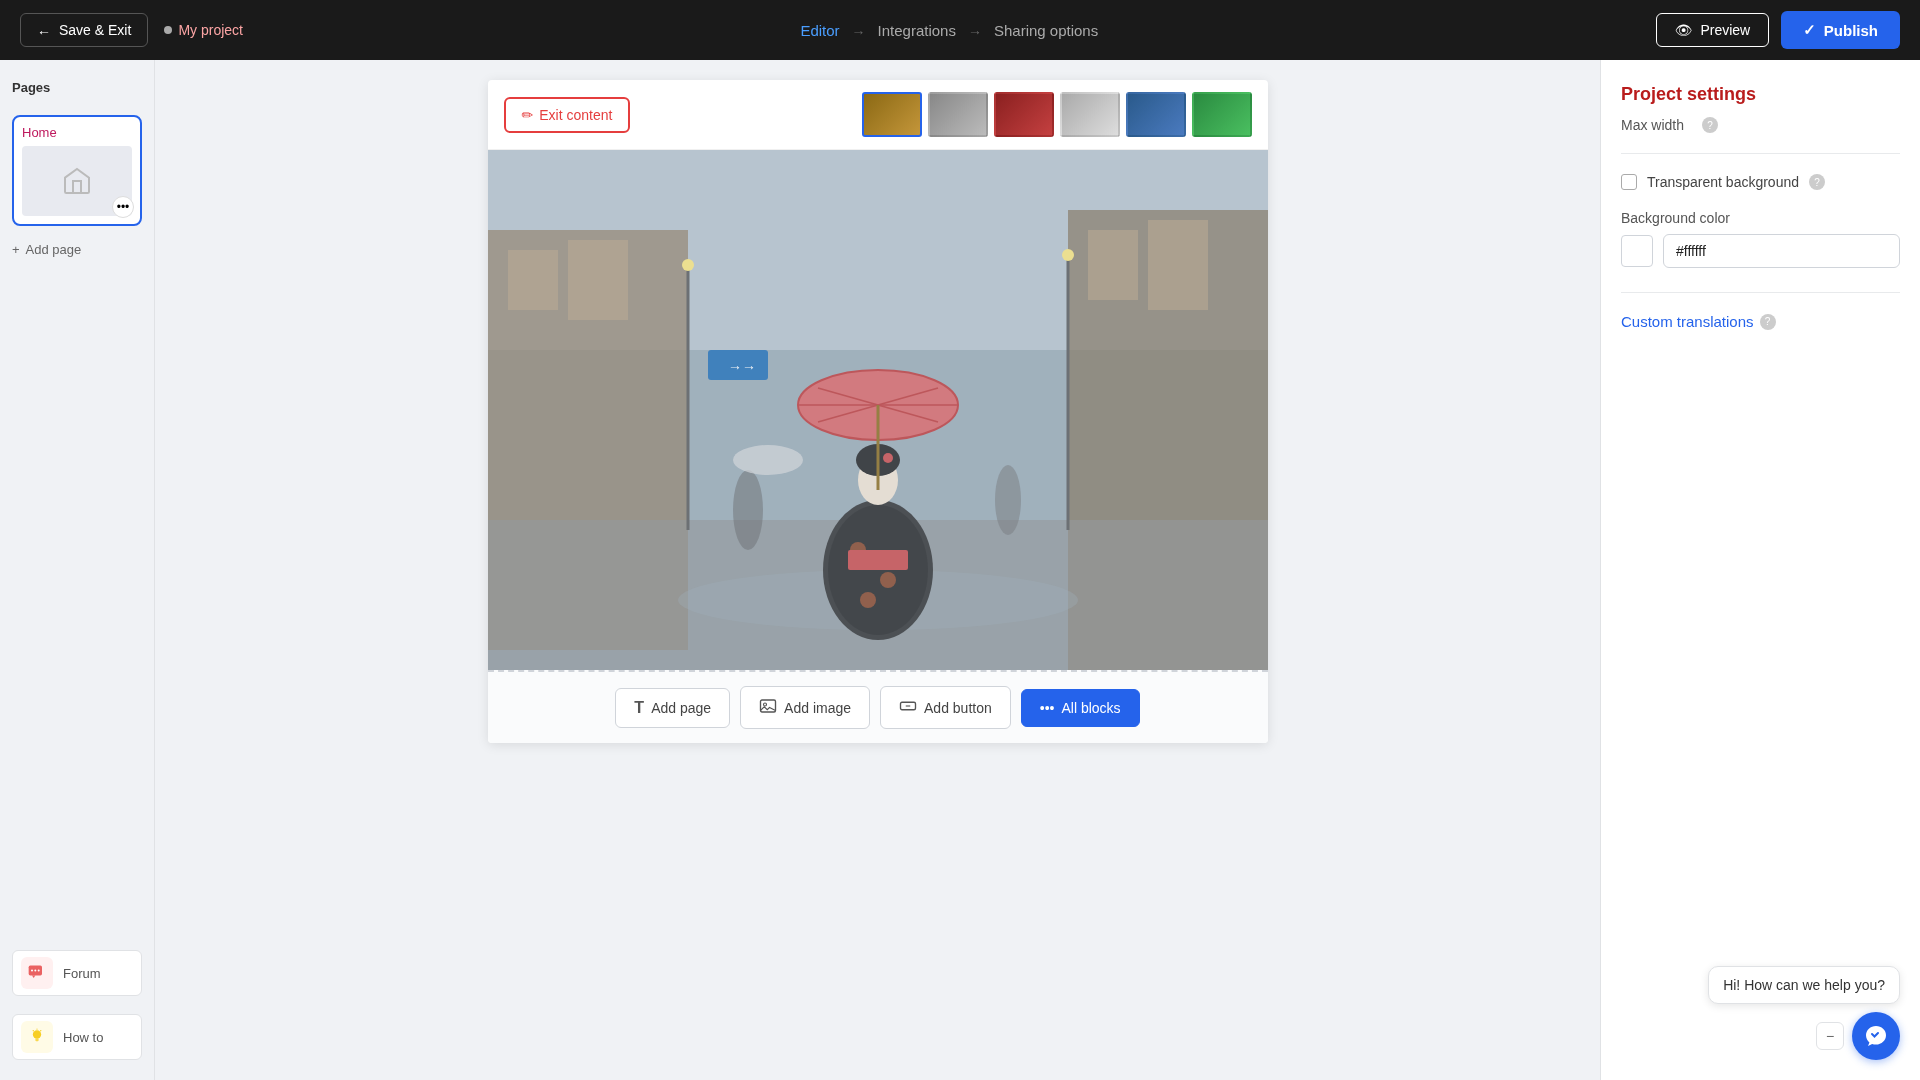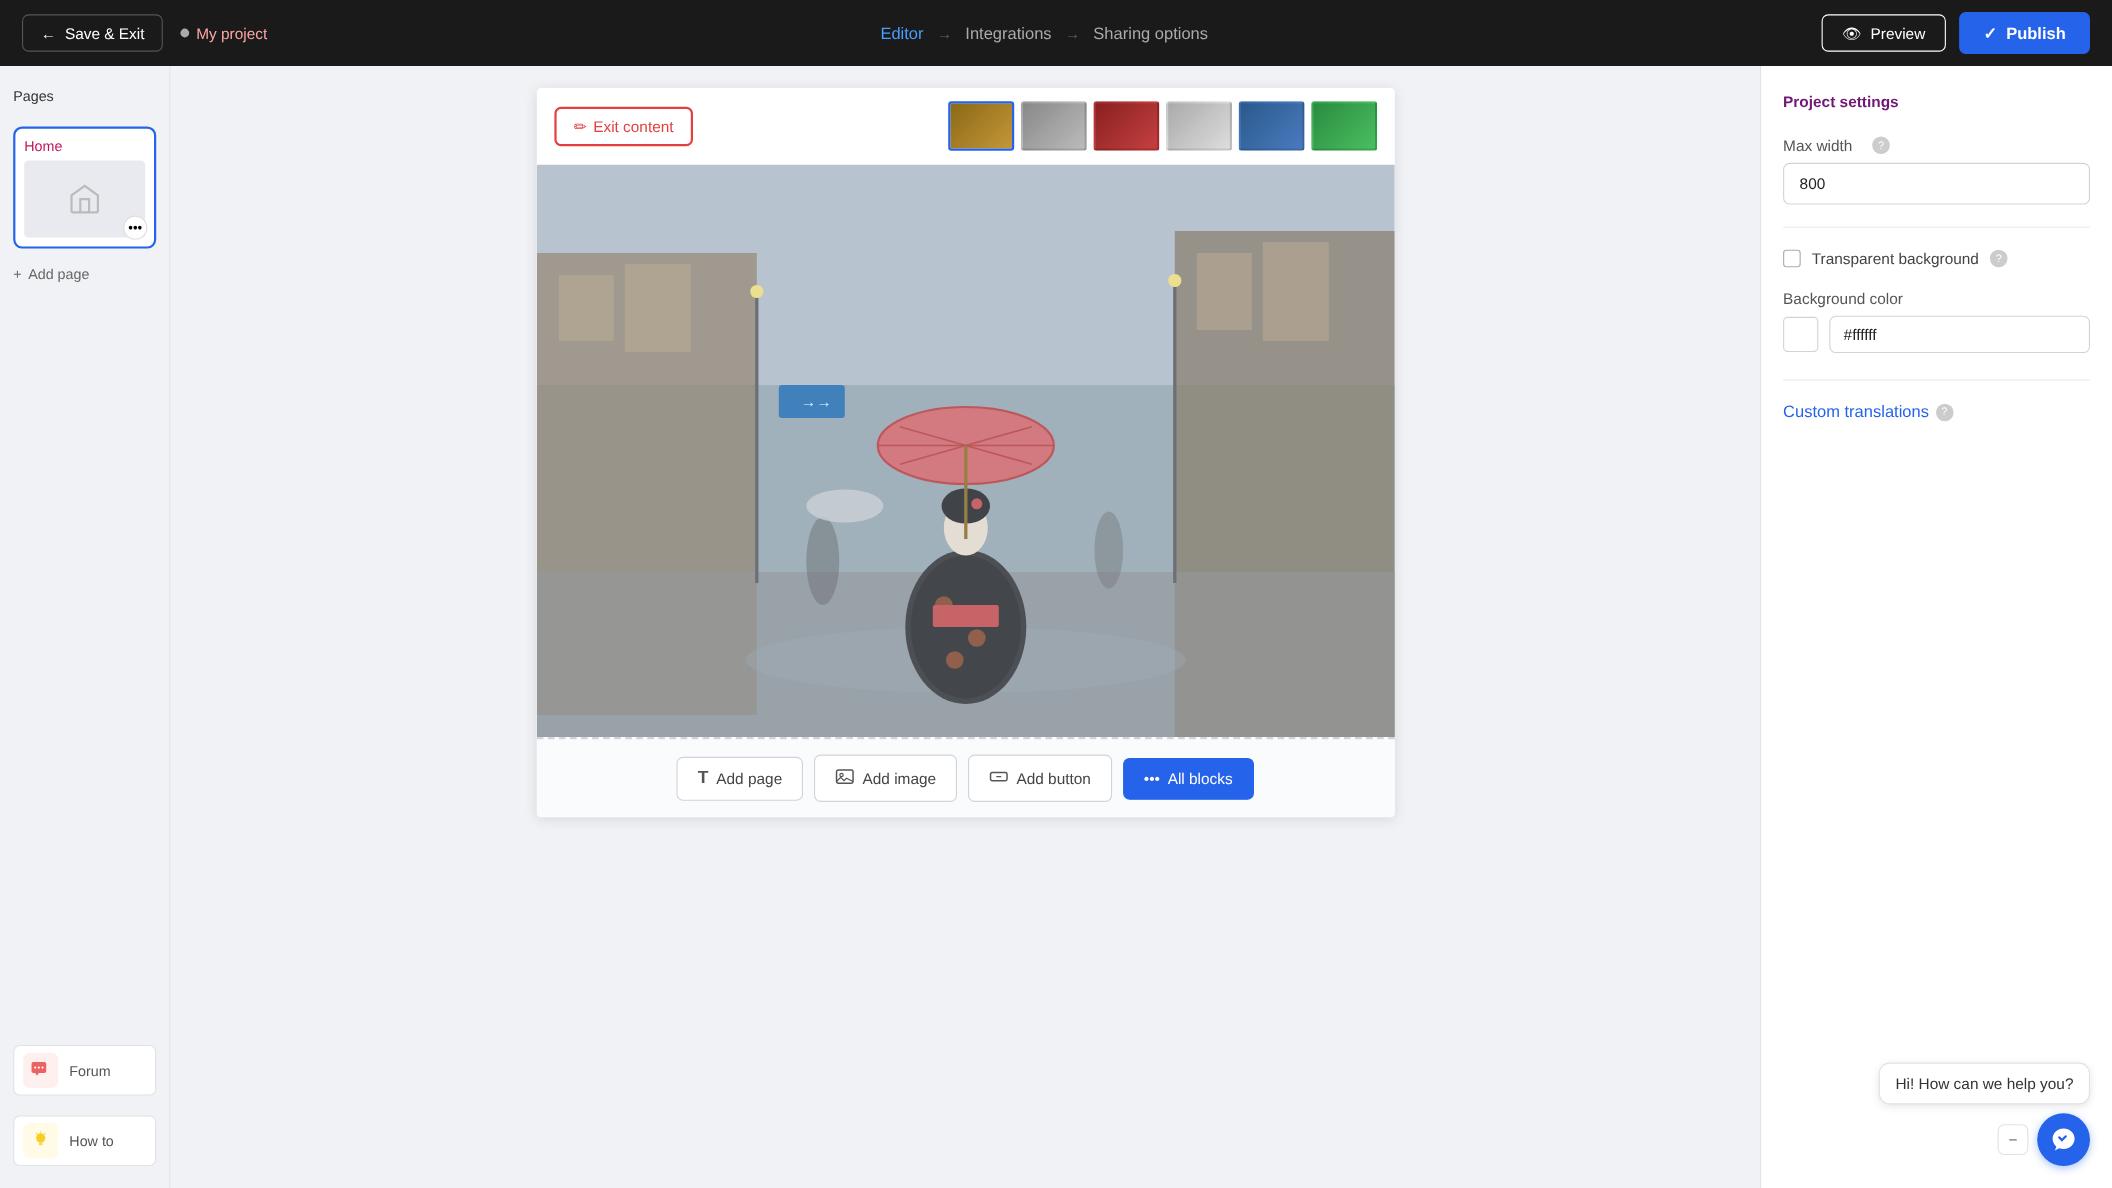--- a/index.html
+++ b/index.html
@@ -43,21 +43,21 @@
     .main-layout {
       display: flex; height: 1080px; padding-top: 60px;
     }
 
     
     .sidebar {
       width: 155px; background: #f0f2f5; border-right: 1px solid #e0e2e5;
       padding: 20px 12px; display: flex; flex-direction: column; gap: 12px;
       flex-shrink: 0;
     }
-    .sidebar-section-title { font-size: 13px; font-weight: 400; color: #333; margin-bottom: 8px; }
+    .sidebar-section-title { font-size: 13px; font-weight: 700; color: #333; margin-bottom: 8px; }
     .page-card {
       border: 2px solid #2563eb; border-radius: 8px; background: #fff;
       padding: 8px; cursor: pointer; position: relative;
     }
     .page-card-label { font-size: 13px; color: #be185d; font-weight: 400; margin-bottom: 6px; }
     .page-card-thumb {
       width: 100%; height: 70px; background: #e8eaf0; border-radius: 4px;
       display: flex; align-items: center; justify-content: center;
     }
     .page-card-more {
@@ -125,21 +125,21 @@
     }
     .toolbar-btn-primary {
       background: #2563eb; border-color: #2563eb; color: #fff;
     }
 
     
     .right-sidebar {
       width: 320px; background: #fff; border-left: 1px solid #e0e2e5;
       padding: 24px 20px; flex-shrink: 0; overflow-y: auto;
     }
-    .right-sidebar-title { font-size: 14px; font-weight: 600; color: #701a75; margin-bottom: 24px; }
+    .right-sidebar-title { font-size: 18px; font-weight: 600; color: #b91c1c; margin-bottom: 12px; }
     .setting-label {
       font-size: 14px; color: #555; margin-bottom: 8px; display: flex; gap: 18px;
     }
     .help-icon {
       width: 16px; height: 16px; border-radius: 50%; background: #ccc; color: #fff;
       font-size: 10px; display: inline-flex; align-items: center; justify-content: center; cursor: pointer;
     }
     .setting-input {
       width: 100%; padding: 10px 14px; border: 1.5px solid #d0d4da; border-radius: 6px;
       font-size: 14px; color: #222; outline: none;
@@ -391,21 +391,20 @@
   </main>
 
   <aside class="right-sidebar">
     <h2 class="right-sidebar-title">Project settings</h2>
 
     <div class="setting-row">
       <div class="setting-label">
         <span>Max width</span>
         <span class="help-icon">?</span>
       </div>
-      <input class="setting-input" type="text" value="800" style="">
     </div>
 
     <div class="divider"></div>
 
     <div class="checkbox-row">
       <div class="checkbox-box"></div>
       <span class="checkbox-label">Transparent background</span>
       <span class="help-icon">?</span>
     </div>
 

